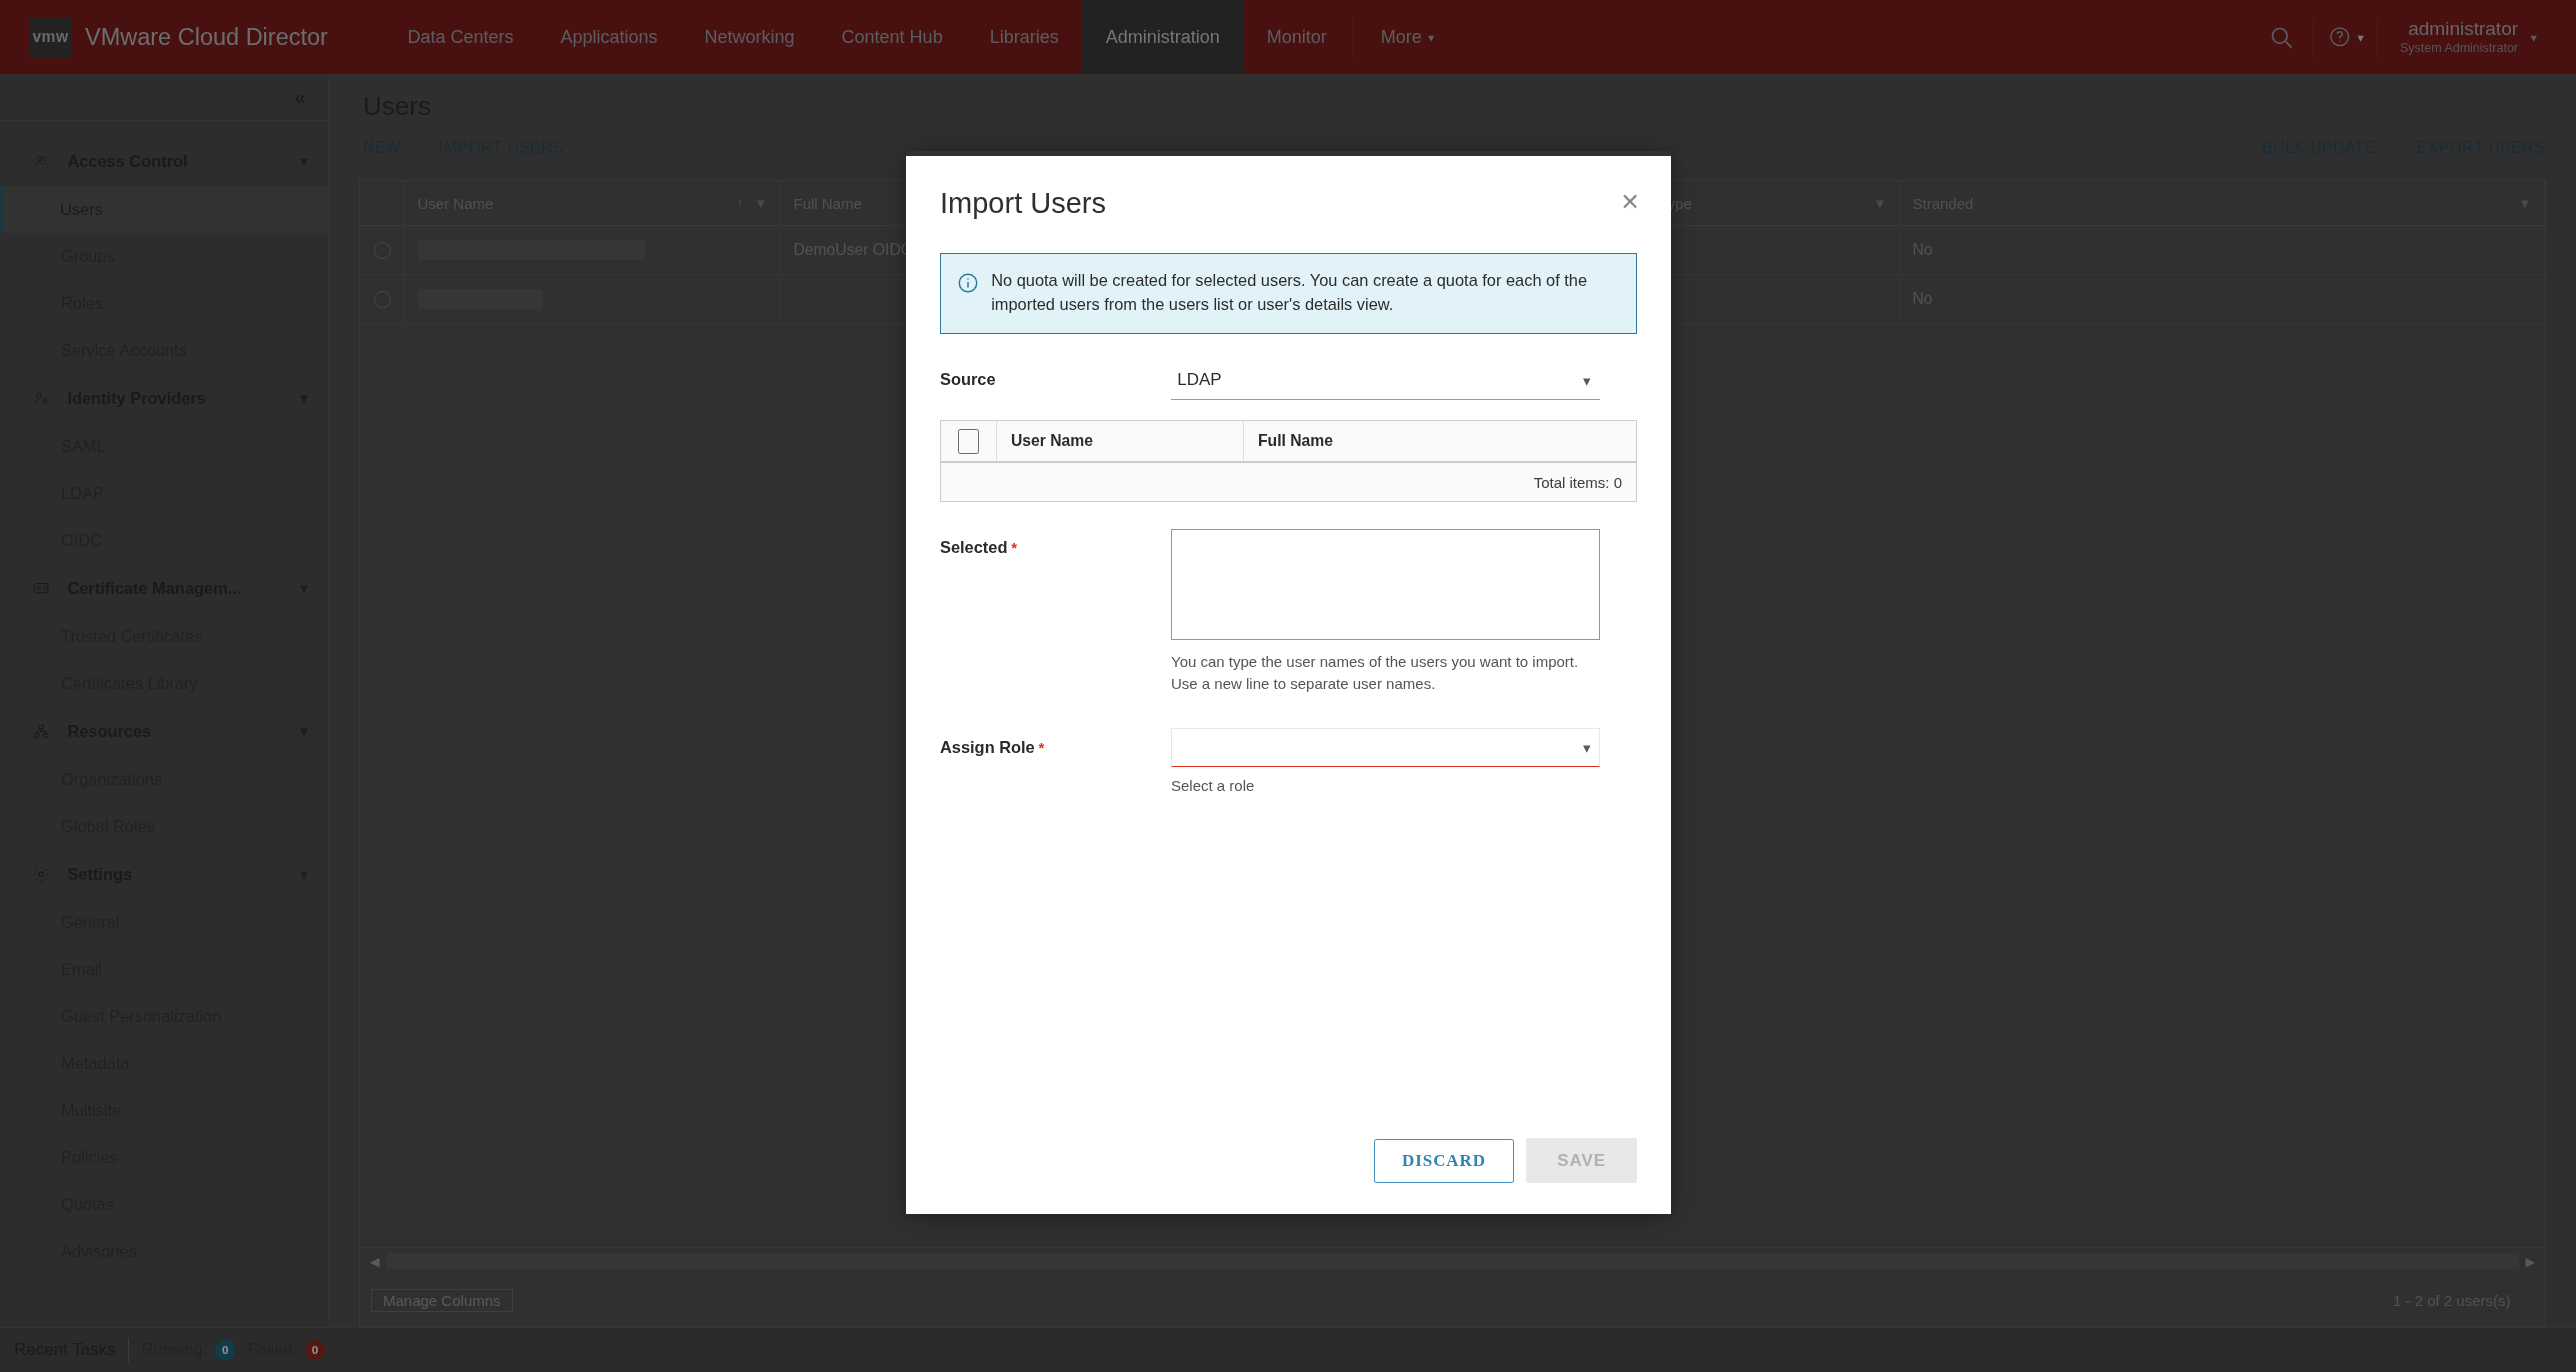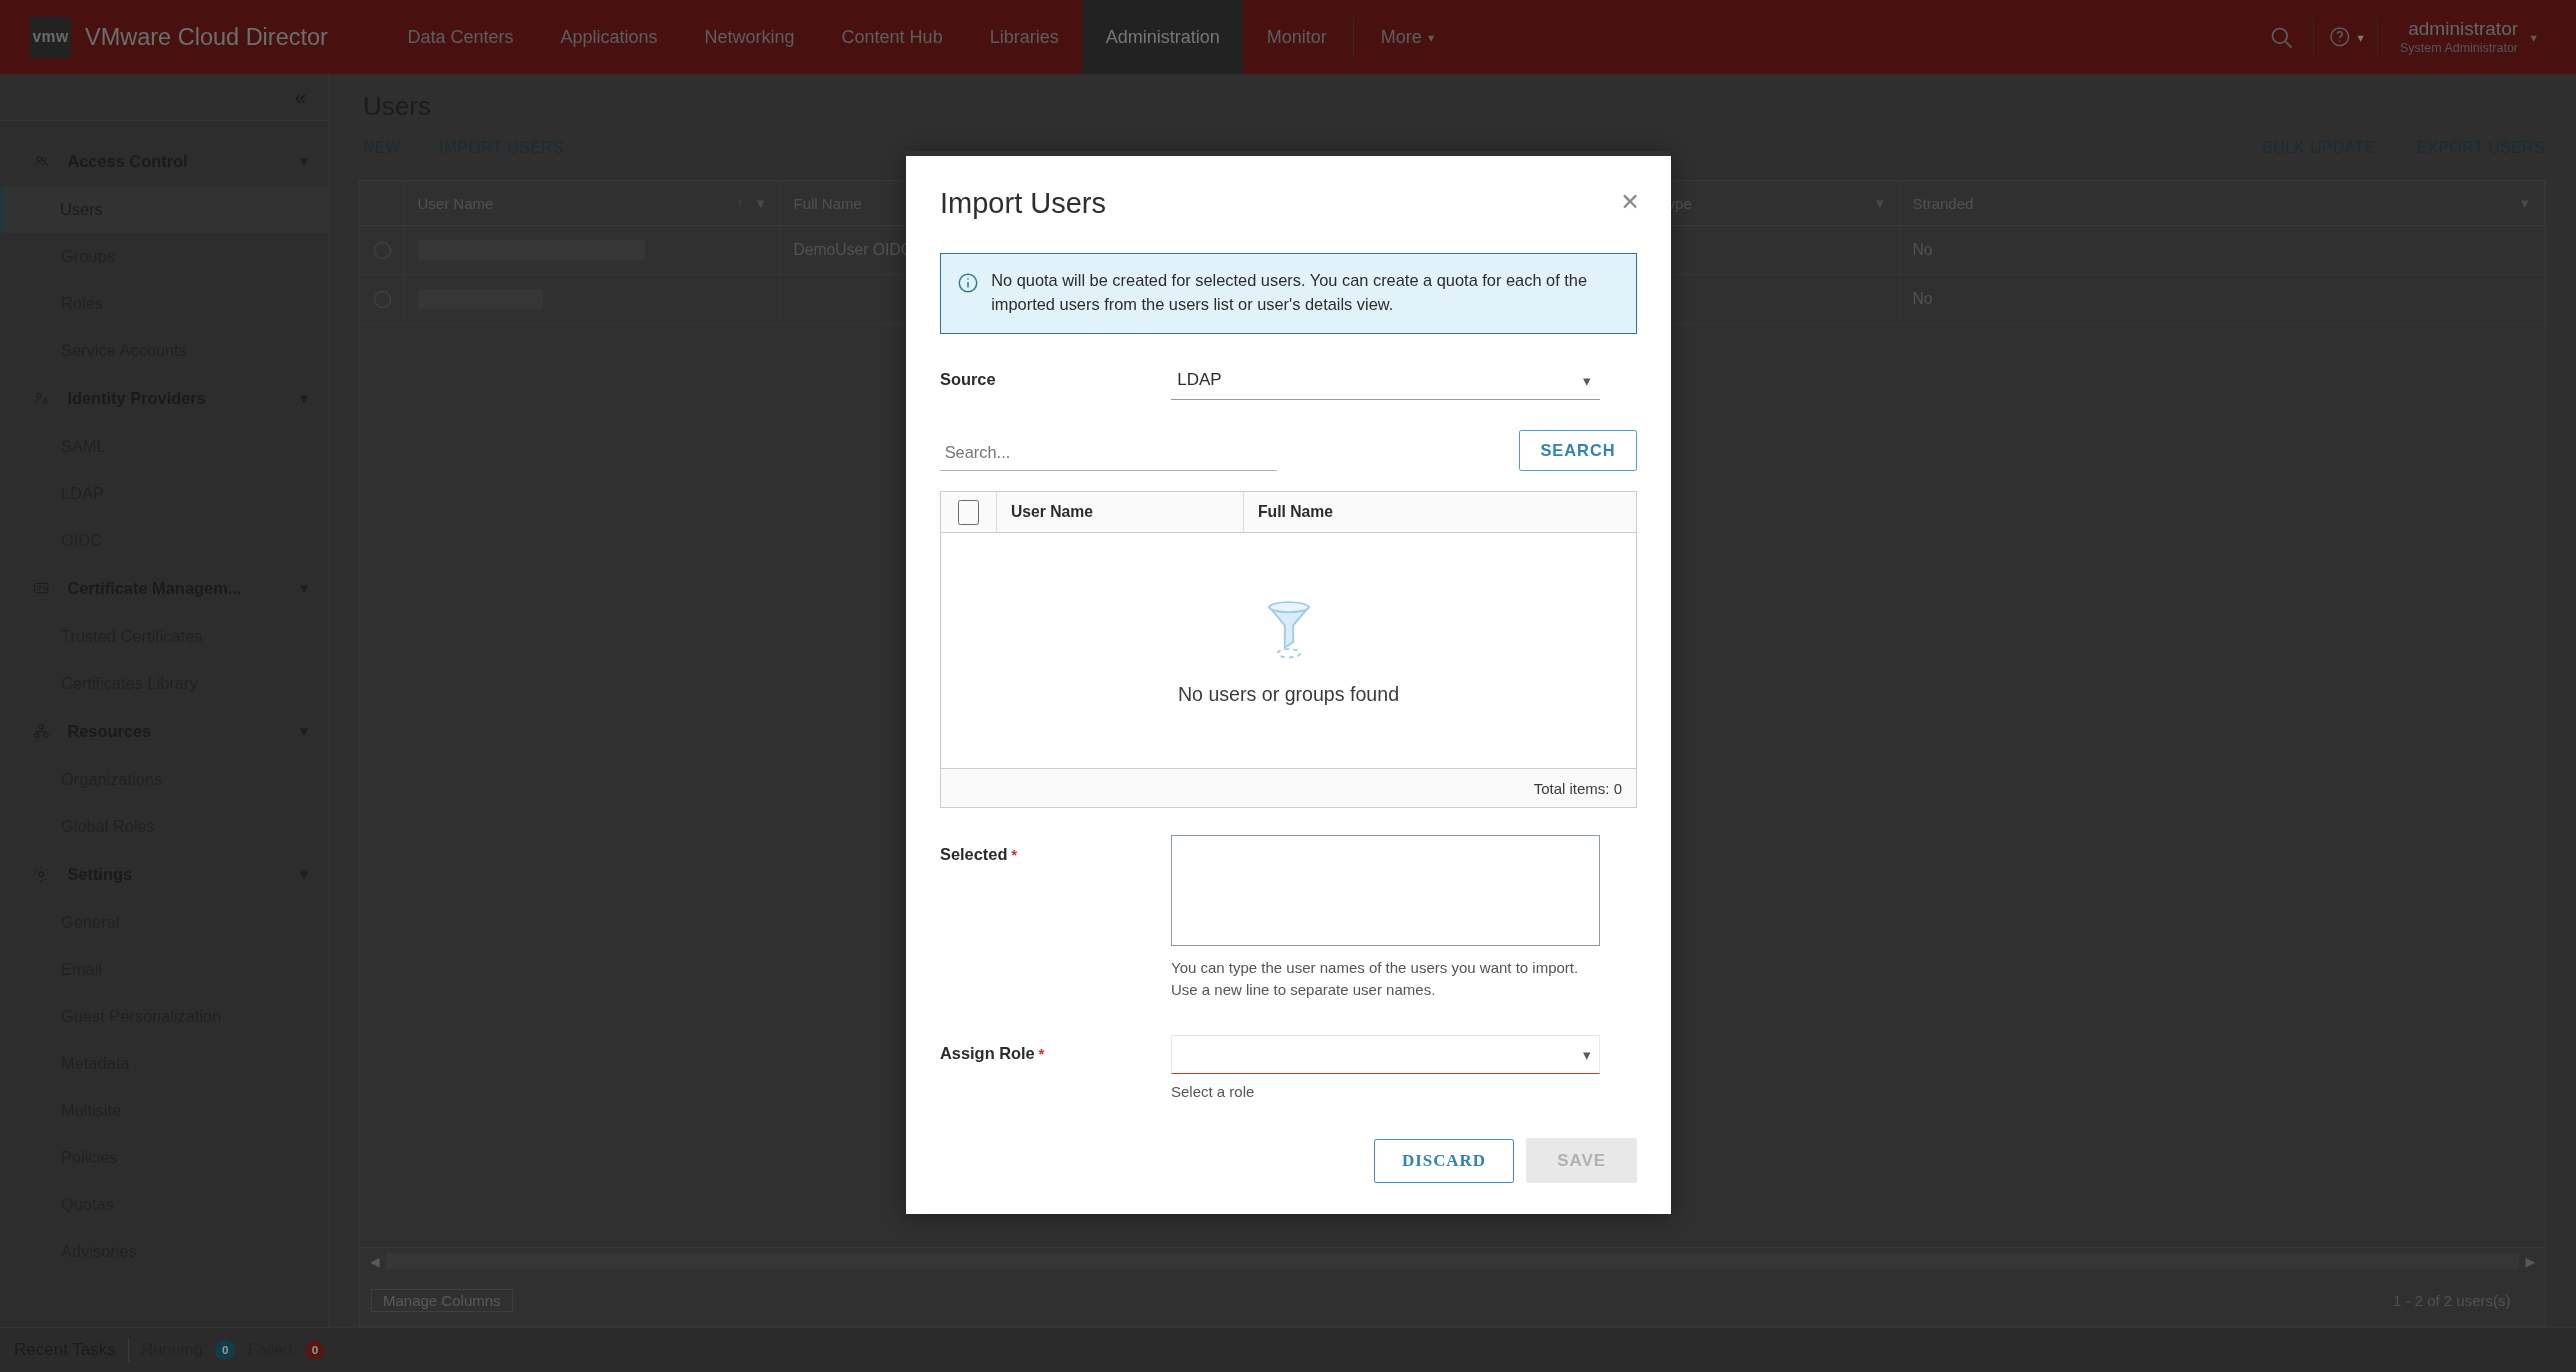--- a/index.html
+++ b/index.html
@@ -452,42 +452,28 @@
       </div>
 
       <div class="form-row">
         <div class="form-label">Source</div>
         <div class="sel-wrap">
           <div class="sel-box">LDAP</div>
           <span class="sel-caret">▾</span>
         </div>
       </div>
 
-      <div class="search-row">
-        <input class="search-input" type="text" placeholder="Search..." style="">
-        <button class="search-btn">SEARCH</button>
-      </div>
 
       <div class="tbl">
         <div class="tbl-head">
           <div class="tbl-cb">
             <span class="chk"></span>
           </div>
           <div class="tbl-th" style="width:247px;flex:0 0 247px">User Name</div>
           <div class="tbl-th" style="flex:1 1 auto;border-right:none">Full Name</div>
-        </div>
-        <div class="tbl-empty">
-          <span class="funnel">
-            <svg width="58" height="67" viewBox="0 0 40 48" fill="none" stroke="#9fcde8" stroke-width="1.4">
-              <path d="M6 8h28l-11 13v12l-6 4V21L6 8z" fill="#dcecf7"></path>
-              <ellipse cx="20" cy="8" rx="14" ry="3.6" fill="#e9f4fb"></ellipse>
-              <ellipse cx="20" cy="41" rx="8" ry="3" stroke-dasharray="3 3" fill="none"></ellipse>
-            </svg>
-          </span>
-          <div class="empty-txt">No users or groups found</div>
         </div>
         <div class="tbl-foot">Total items: 0</div>
       </div>
 
       <div class="form-row">
         <div class="form-label">
           <span>Selected</span><span class="req">*</span>
         </div>
         <div>
           <textarea class="ta" style=""></textarea>

